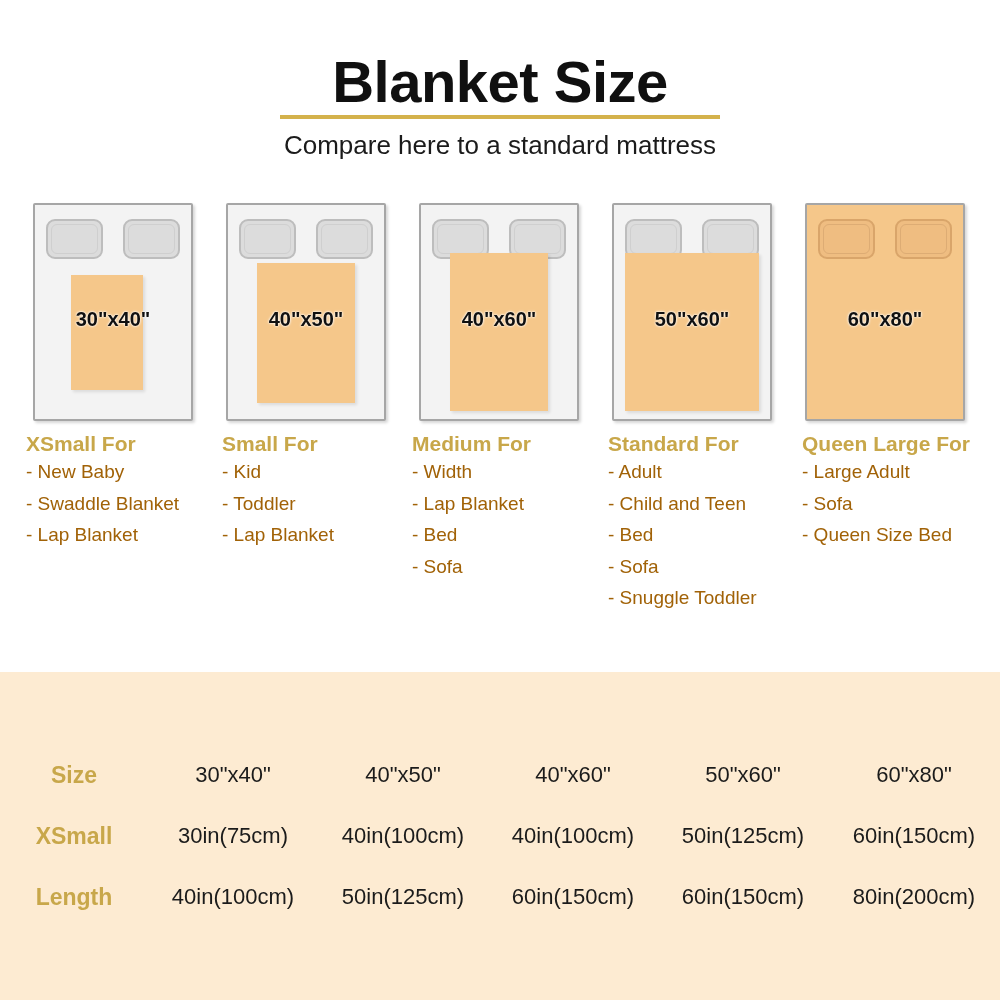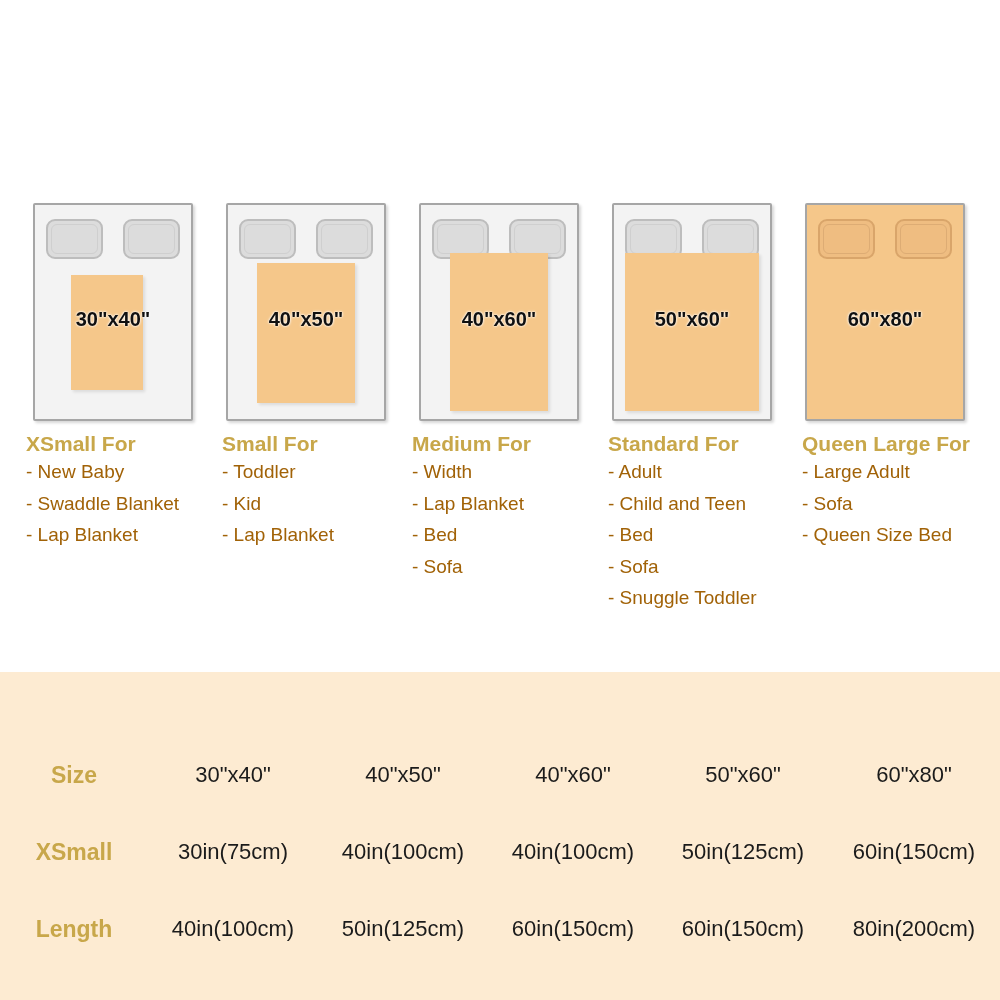--- a/index.html
+++ b/index.html
@@ -159,41 +159,46 @@
     width: 1000px;
     height: 328px;
     background: #fdebd2;
   }
   .spec-grid {
     position: absolute;
     top: 90px; left: 0;
     width: 1000px;
     display: grid;
     grid-template-columns: 148px 170px 170px 170px 170px 172px;
-    row-gap: 50px;
+    row-gap: 34px;
   }
   .rowhead {
     font-size: 23px;
     font-weight: bold;
     color: #c8a74a;
     text-align: center;
     white-space: nowrap;
   }
   .cell {
     font-size: 22px;
     color: #1b1b1b;
     text-align: center;
     white-space: nowrap;
   }
 </style>
 </head>
 <body>
 
 <div class="page">
 
+  <div class="header">
+    <div class="title">Blanket Size</div>
+    <div class="title-rule"></div>
+    <div class="subtitle">Compare here to a standard mattress</div>
+  </div>
 
   <div class="beds">
 
     <div class="bed b0">
       <div class="pillow pl"></div>
       <div class="pillow pr"></div>
       <div class="blanket"></div>
       <div class="size-label">30"x40"</div>
     </div>
 
@@ -234,22 +239,22 @@
       <ul class="cat-list">
         <li>- New Baby</li>
         <li>- Swaddle Blanket</li>
         <li>- Lap Blanket</li>
       </ul>
     </div>
 
     <div class="cat c1">
       <div class="cat-title">Small For</div>
       <ul class="cat-list">
+        <li>- Kid</li>
         <li>- Toddler</li>
-        <li>- Kid</li>
         <li>- Lap Blanket</li>
       </ul>
     </div>
 
     <div class="cat c2">
       <div class="cat-title">Medium For</div>
       <ul class="cat-list">
         <li>- Width</li>
         <li>- Lap Blanket</li>
         <li>- Bed</li>

